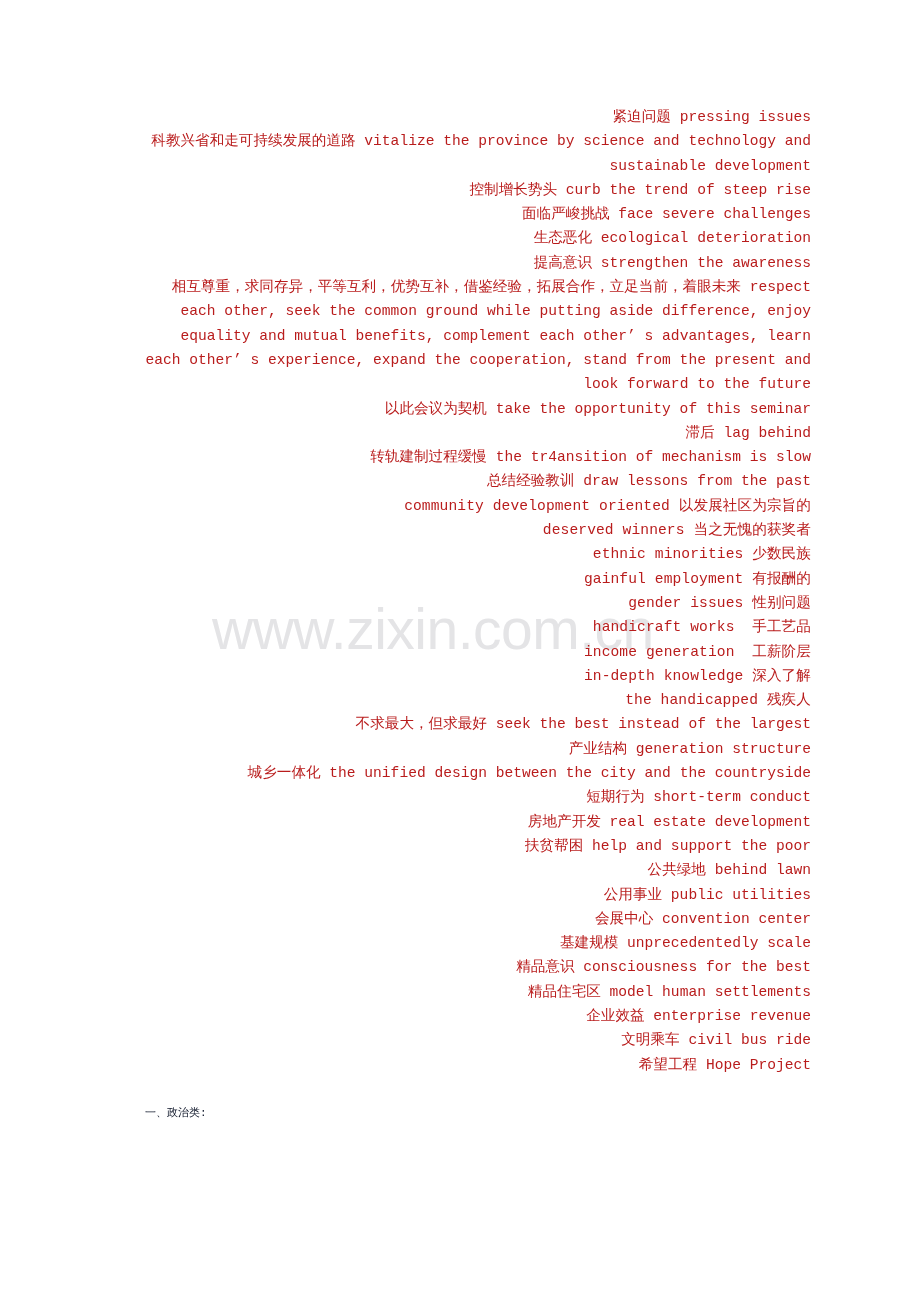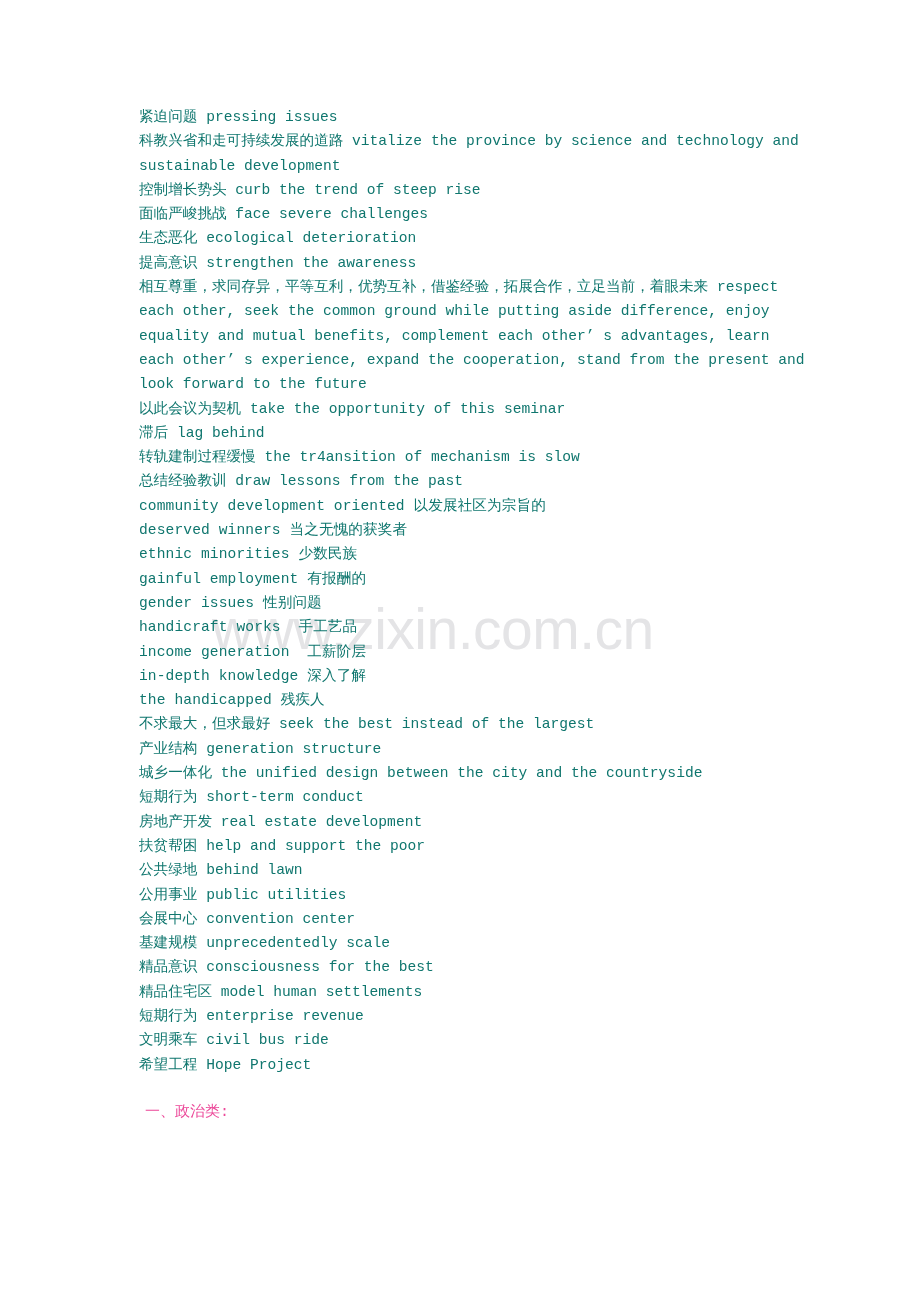--- a/index.html
+++ b/index.html
@@ -44,41 +44,42 @@
     left: 139px;
     top: 105px;
     width: 672px;
     z-index: 1;
   }
 
   .line {
     font-family: "Liberation Mono", "DejaVu Sans Mono", monospace;
     font-size: 14.6px;
     line-height: 24.3px;
-    color: #0f766e;
+    color: #b91c1c;
     white-space: pre-wrap;
     word-break: break-word;
     margin: 0;
     letter-spacing: 0px;
+    text-align: right;
   }
 
   
   .line.latin-lead {
     letter-spacing: 0.1px;
   }
 
   .spacer {
     height: 24.3px;
   }
 
   .section-head {
     font-family: "Liberation Mono", "DejaVu Sans Mono", monospace;
-    font-size: 15px;
+    font-size: 11px;
     line-height: 24.3px;
-    color: #ec4899;
+    color: #0f172a;
     margin: 0;
     padding-left: 6px;
     white-space: pre;
   }
 </style>
 </head>
 <body>
 
 <div class="page">
 
@@ -110,21 +111,21 @@
     <p class="line">城乡一体化 the unified design between the city and the countryside</p>
     <p class="line">短期行为 short-term conduct</p>
     <p class="line">房地产开发 real estate development</p>
     <p class="line">扶贫帮困 help and support the poor</p>
     <p class="line">公共绿地 behind lawn</p>
     <p class="line">公用事业 public utilities</p>
     <p class="line">会展中心 convention center</p>
     <p class="line">基建规模 unprecedentedly scale</p>
     <p class="line">精品意识 consciousness for the best</p>
     <p class="line">精品住宅区 model human settlements</p>
-    <p class="line">短期行为 enterprise revenue</p>
+    <p class="line">企业效益 enterprise revenue</p>
     <p class="line">文明乘车 civil bus ride</p>
     <p class="line">希望工程 Hope Project</p>
 
     <div class="spacer"></div>
 
     <p class="section-head">一、政治类:</p>
   </div>
 
 </div>
 

